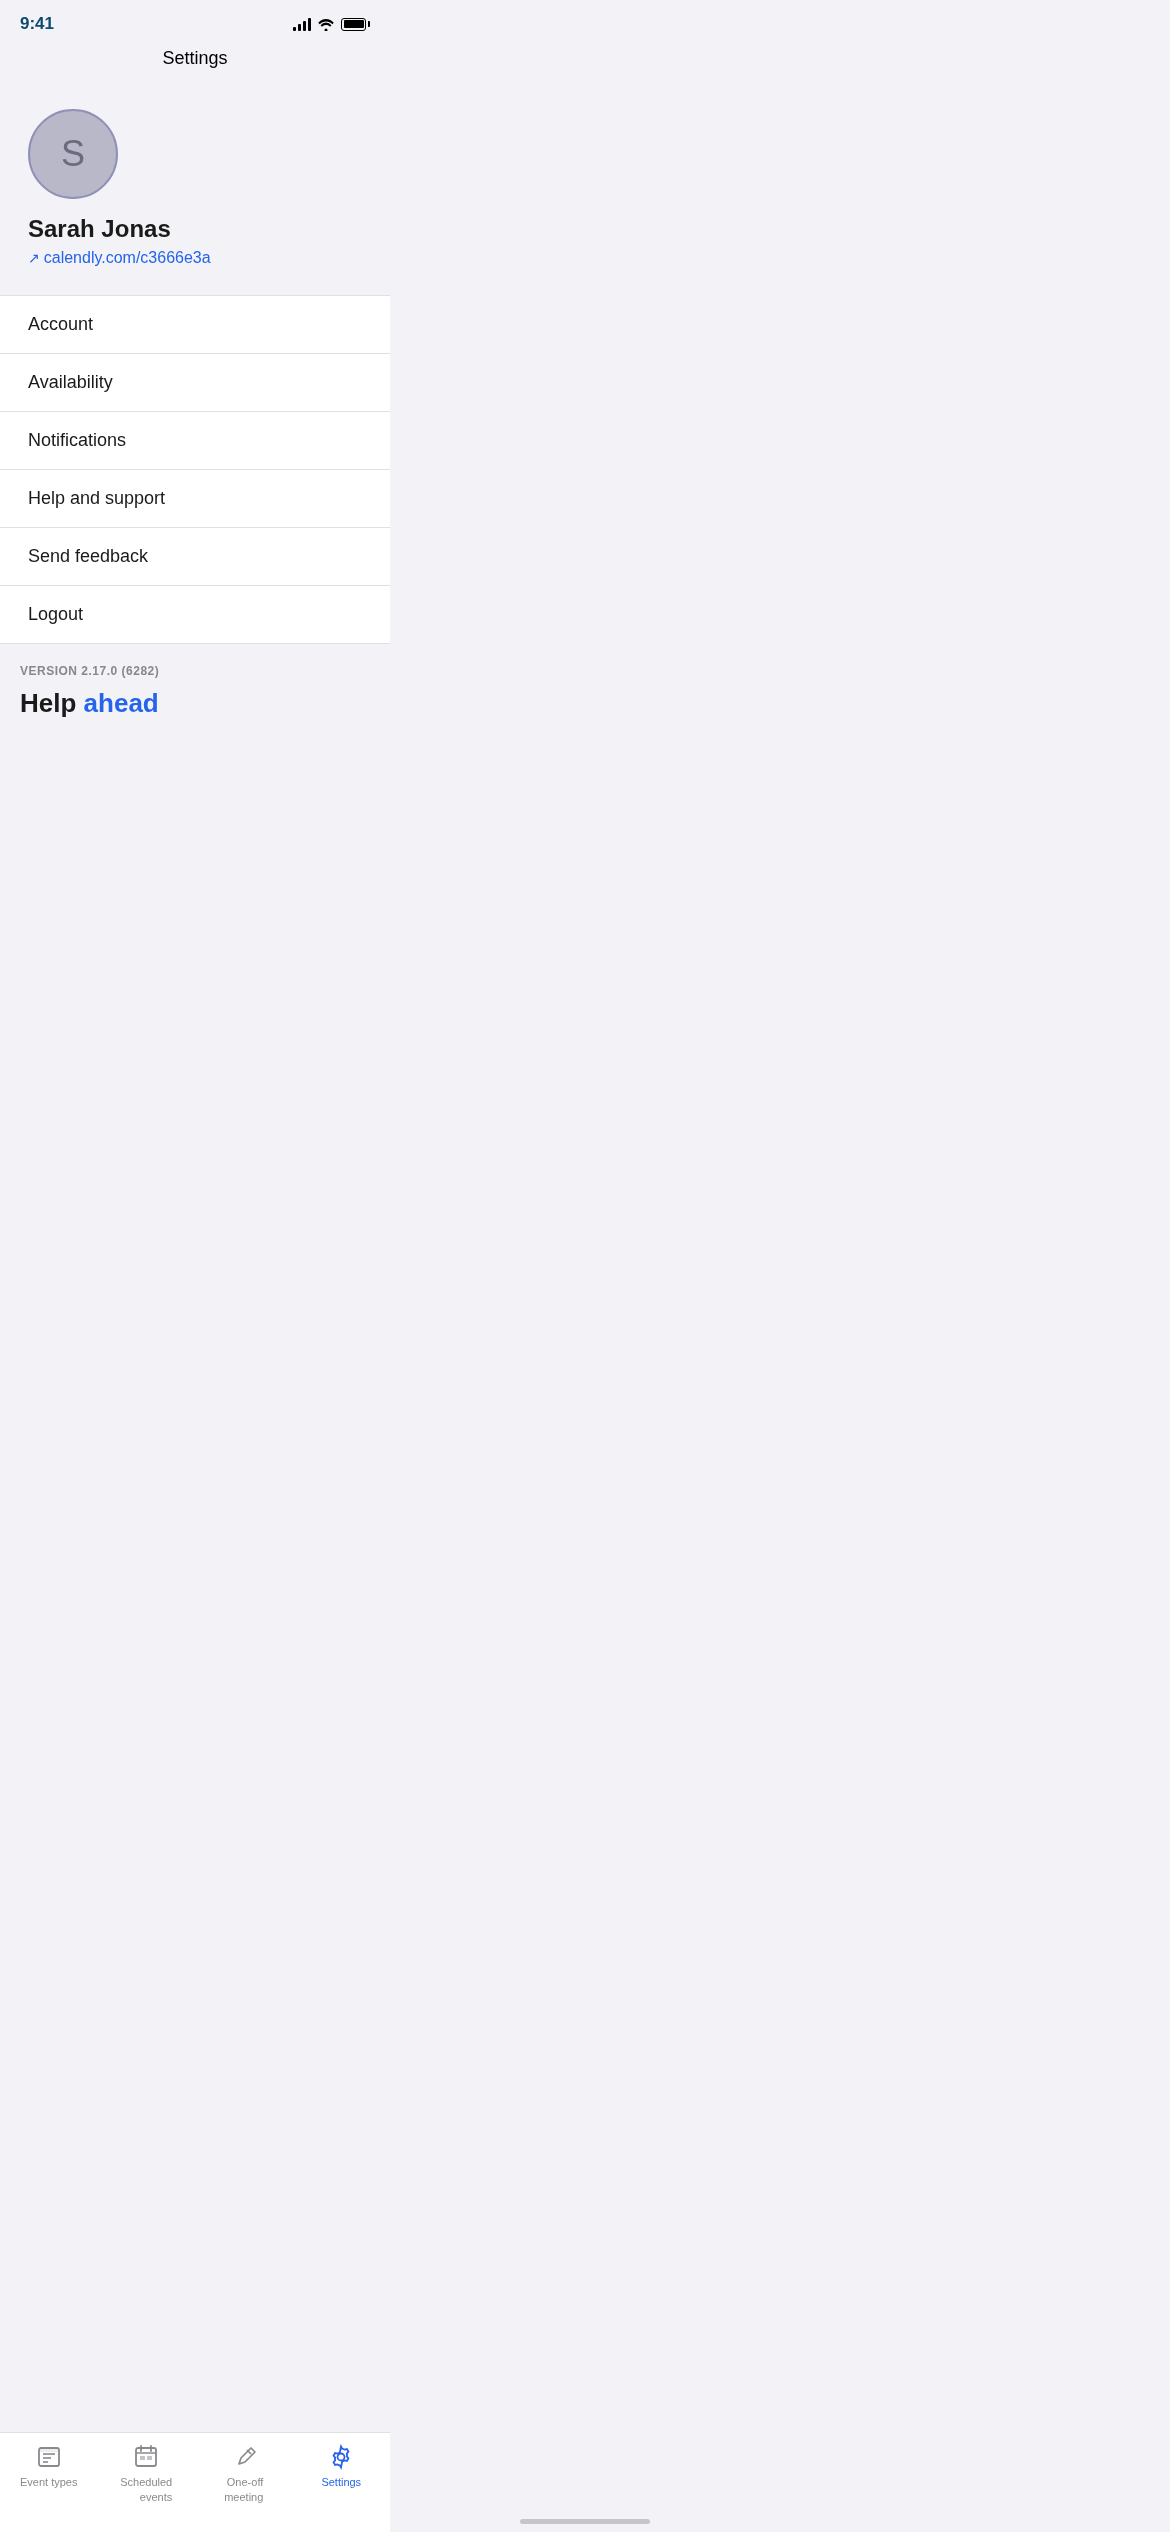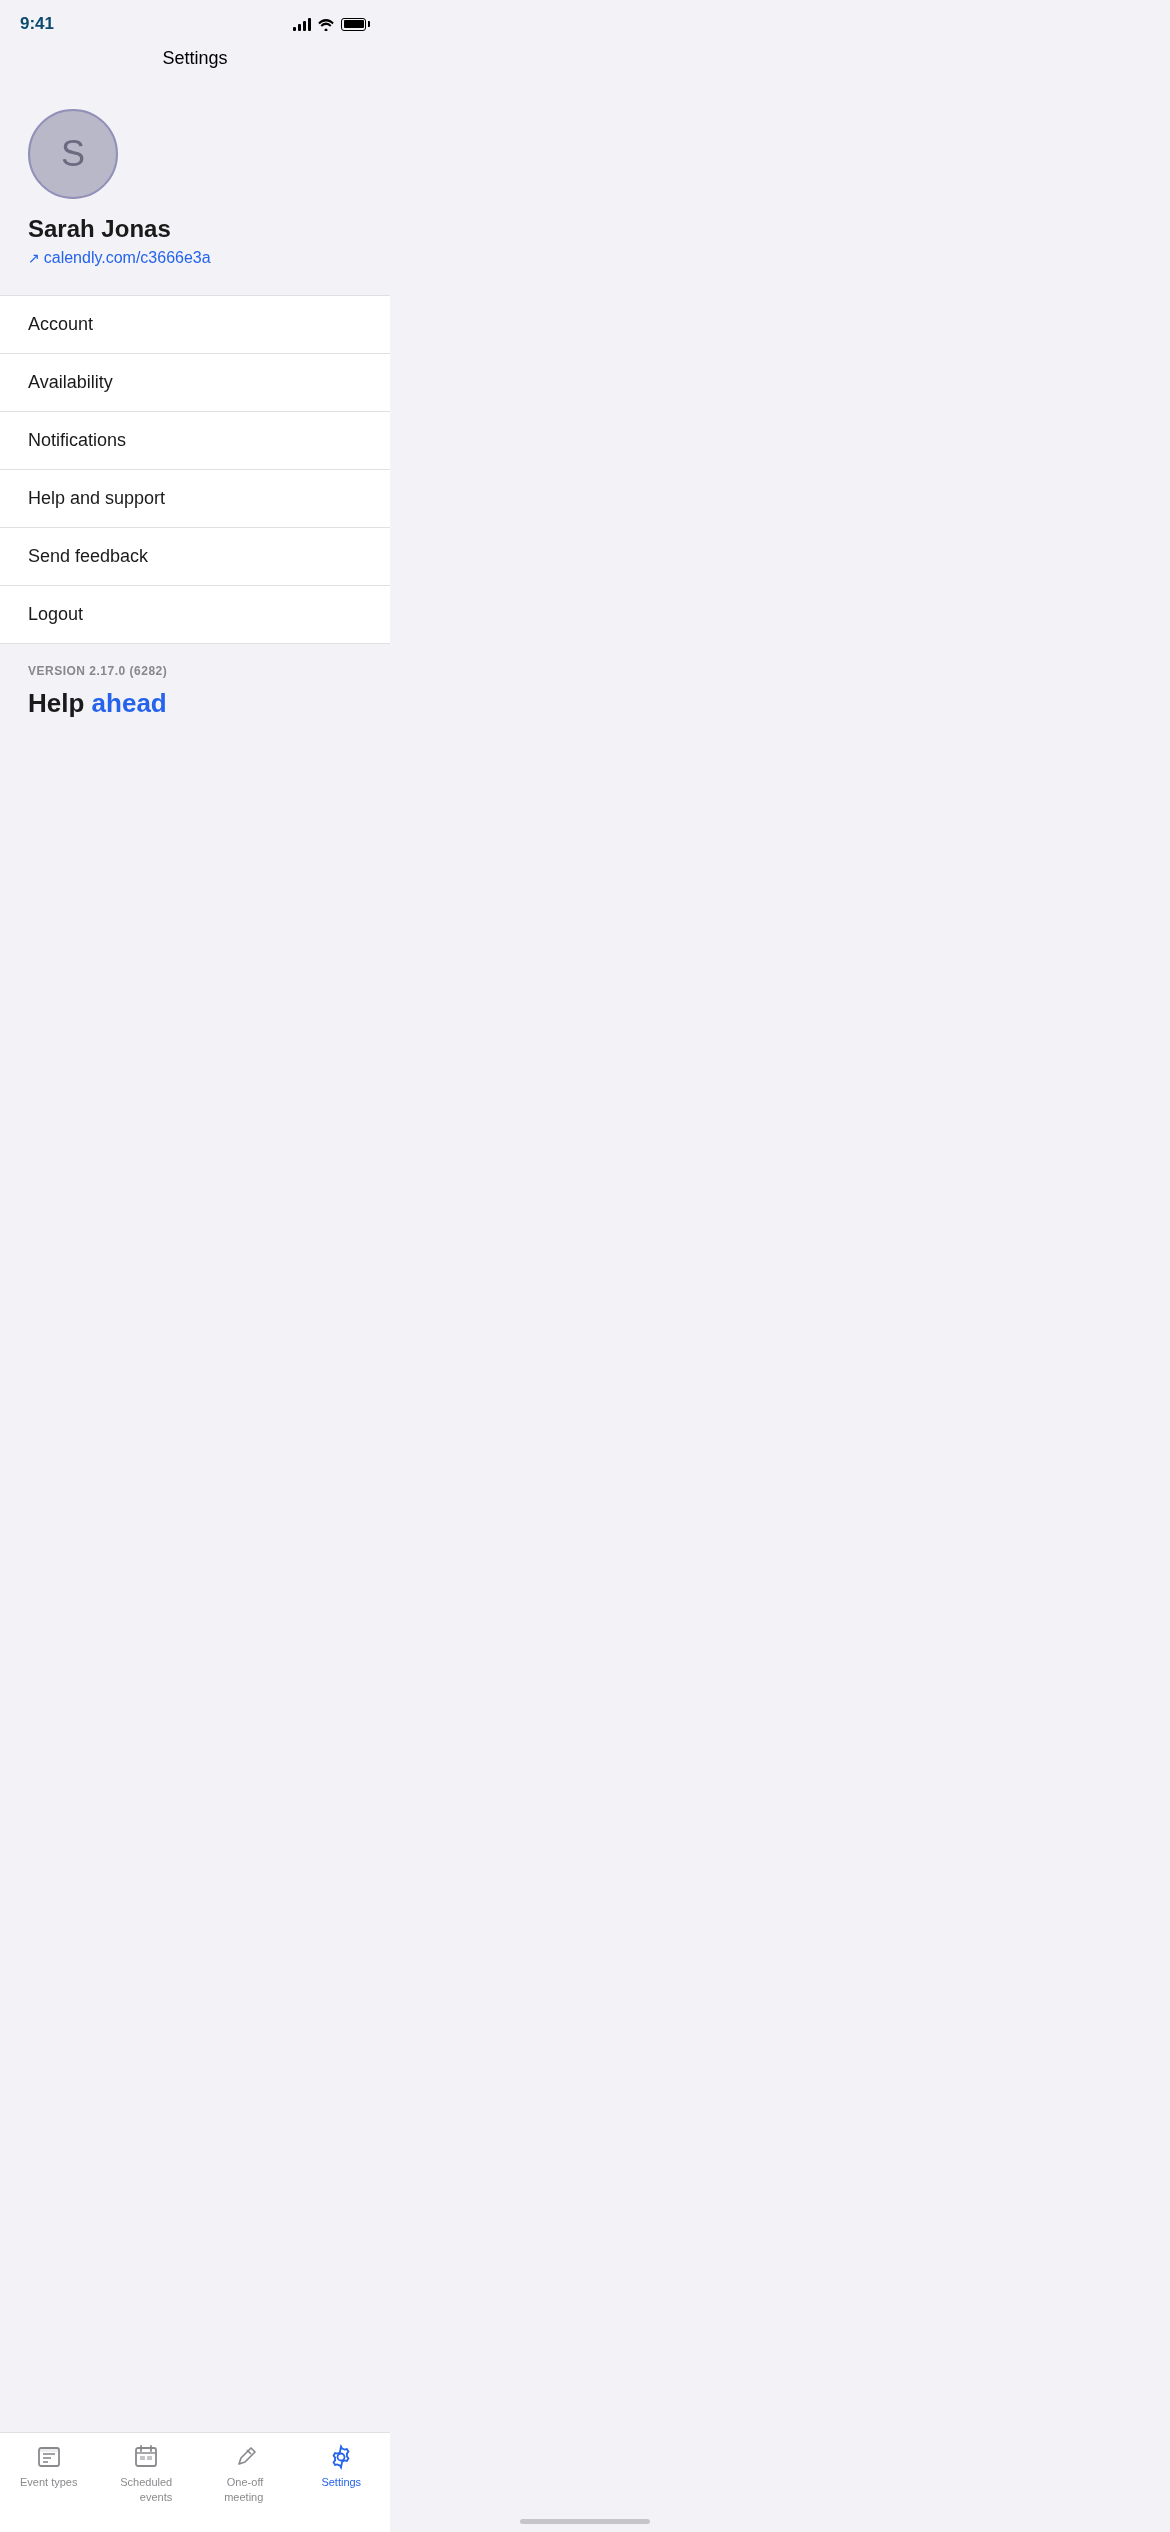--- a/index.html
+++ b/index.html
@@ -164,21 +164,21 @@
 
     .menu-item-label {
       font-size: 18px;
       color: #1a1a1a;
       font-weight: 400;
     }
 
     
     .version-section {
       background: #f2f2f7;
-      padding: 20px 28px 10px;
+      padding: 20px 20px 10px;
     }
 
     .version-text {
       font-size: 12px;
       font-weight: 700;
       color: #888;
       letter-spacing: 0.5px;
       text-transform: uppercase;
       margin-bottom: 10px;
     }

